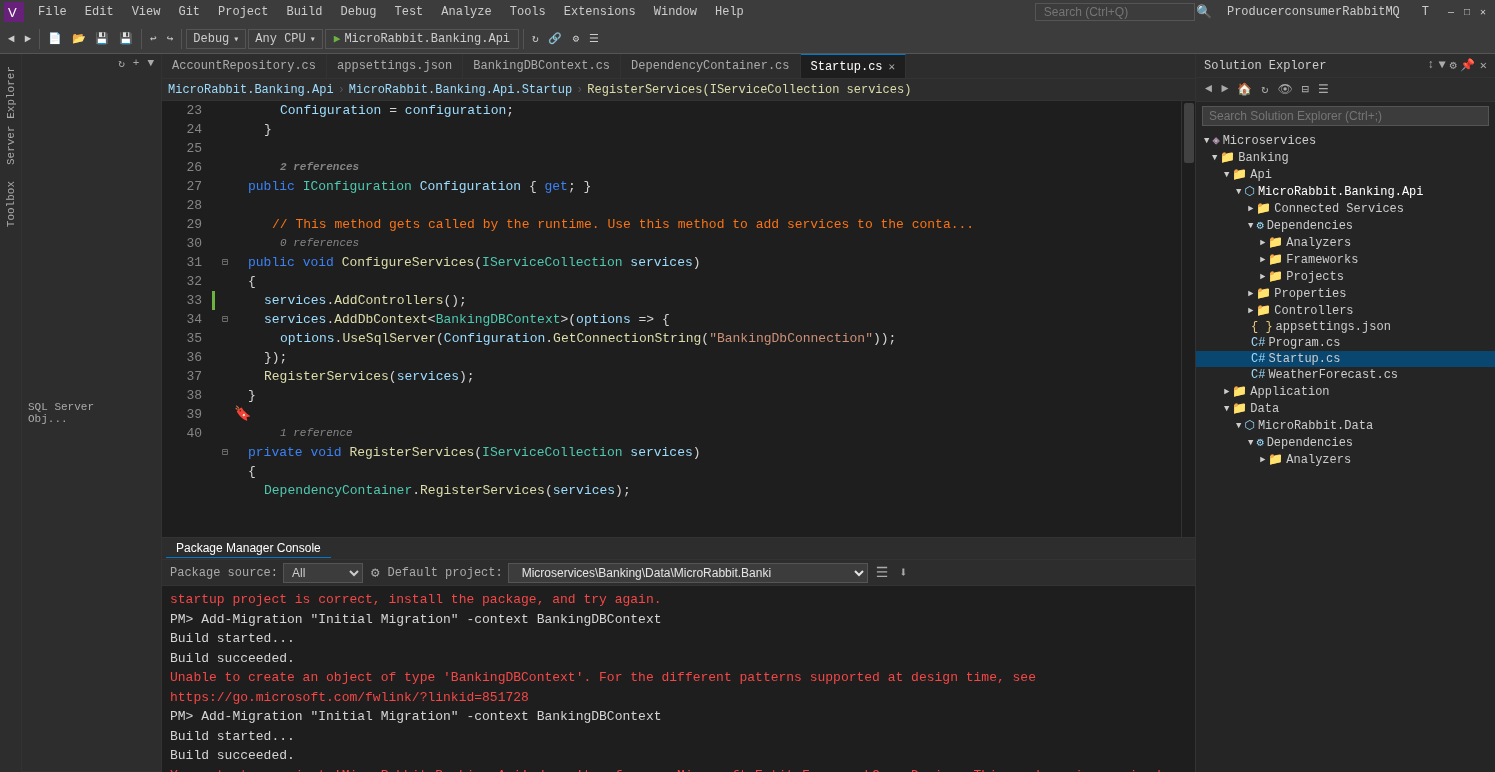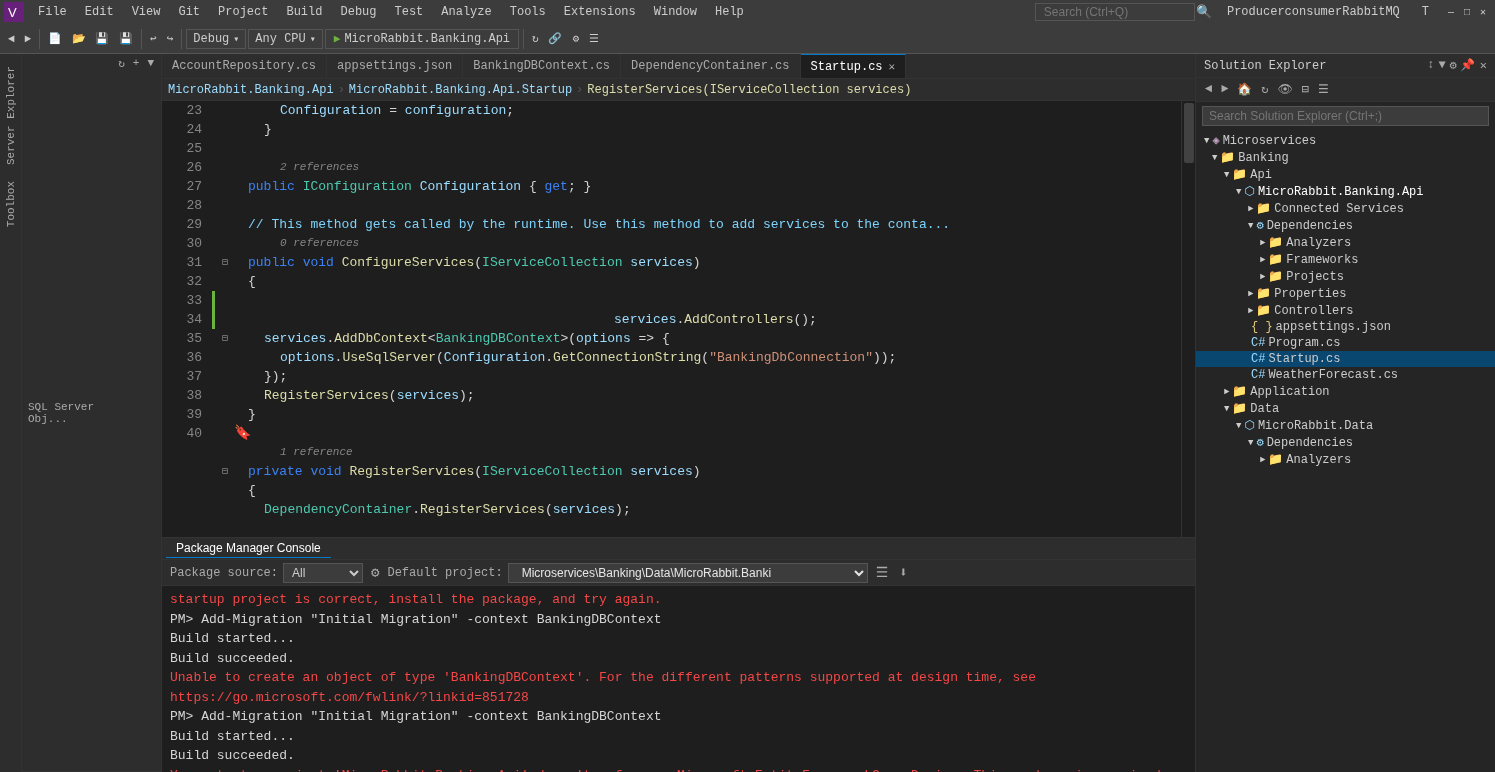--- a/index.html
+++ b/index.html
@@ -281,21 +281,21 @@
       color: #858585;
       cursor: pointer;
       font-size: 10px;
       width: 14px;
       text-align: center;
       flex-shrink: 0;
     }
     .kw { color: #3b82f6; }
     .type { color: #4ec9b0; }
     .str { color: #ce9178; }
-    .comment { color: #7dd3fc; }
+    .comment { color: #f97316; margin-left: 24px; }
     .method { color: #dcdcaa; }
     .param { color: #9cdcfe; }
     .punct { color: #d4d4d4; }
     .ref-count { color: #858585; font-style: italic; font-size: 11px; }
     .change-indicator {
       position: absolute;
       left: -6px;
       top: 0;
       bottom: 0;
       width: 3px;
@@ -614,21 +614,21 @@
           <div class="code-line">
             <span class="fold-indicator"> </span>
             <span style="padding-left:32px;"><span class="punct">}</span></span>
           </div>
 
           <div class="code-line">
             <span class="fold-indicator"> </span>
             <span style="padding-left:0px;"> </span>
           </div>
 
-          <div class="code-line" style="margin-left:62px;">
+          <div class="code-line" style="margin-left:62px;font-weight:bold;">
             <span class="ref-count">2 references</span>
           </div>
 
           <div class="code-line">
             <span class="fold-indicator"> </span>
             <span style="padding-left:16px;"><span class="kw">public</span> <span class="type">IConfiguration</span> <span class="param">Configuration</span> <span class="punct">{</span> <span class="kw">get</span><span class="punct">;</span> <span class="punct">}</span></span>
           </div>
 
           <div class="code-line">
             <span class="fold-indicator"> </span>
@@ -647,21 +647,21 @@
           <div class="code-line">
             <span class="fold-indicator" style="color:#858585;cursor:pointer;">⊟</span>
             <span style="padding-left:16px;"><span class="kw">public</span> <span class="kw">void</span> <span class="method">ConfigureServices</span><span class="punct">(</span><span class="type">IServiceCollection</span> <span class="param">services</span><span class="punct">)</span></span>
           </div>
 
           <div class="code-line">
             <span class="fold-indicator"> </span>
             <span style="padding-left:16px;"><span class="punct">{</span></span>
           </div>
 
-          <div class="code-line" style="position:relative;flex-direction:column;">
+          <div class="code-line" style="position:relative;">
             <div class="change-indicator"></div>
             <span class="fold-indicator"> </span>
             <span style="padding-left:32px;"><span class="param">services</span><span class="punct">.</span><span class="method">AddControllers</span><span class="punct">();</span></span>
           </div>
 
           <div class="code-line">
             <span class="fold-indicator" style="color:#858585;cursor:pointer;">⊟</span>
             <span style="padding-left:32px;"><span class="param">services</span><span class="punct">.</span><span class="method">AddDbContext</span><span class="punct">&lt;</span><span class="type">BankingDBContext</span><span class="punct">&gt;(</span><span class="param">options</span> <span class="punct">=&gt;</span> <span class="punct">{</span></span>
           </div>
 

